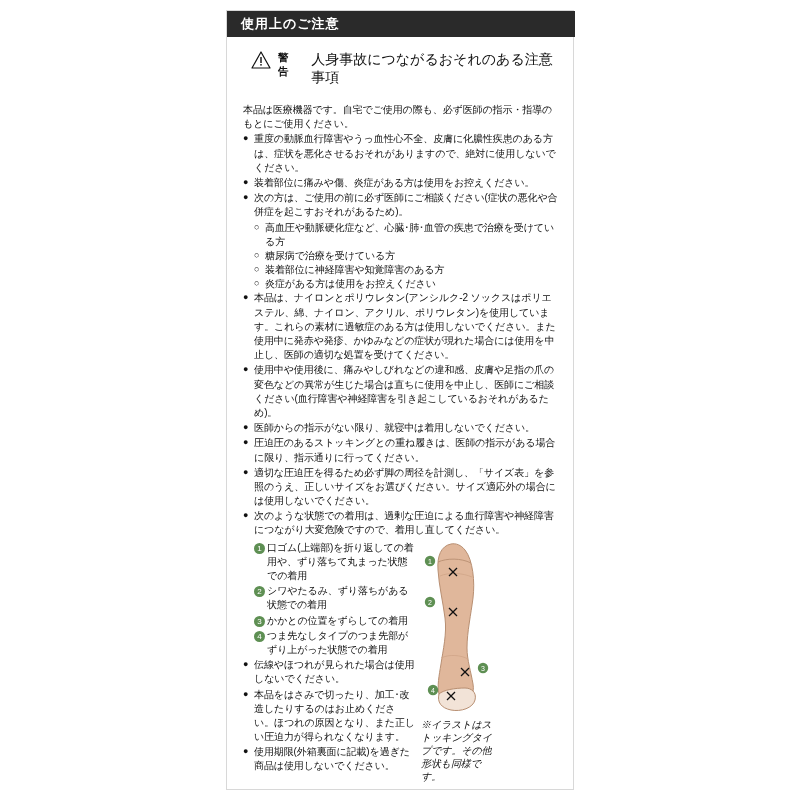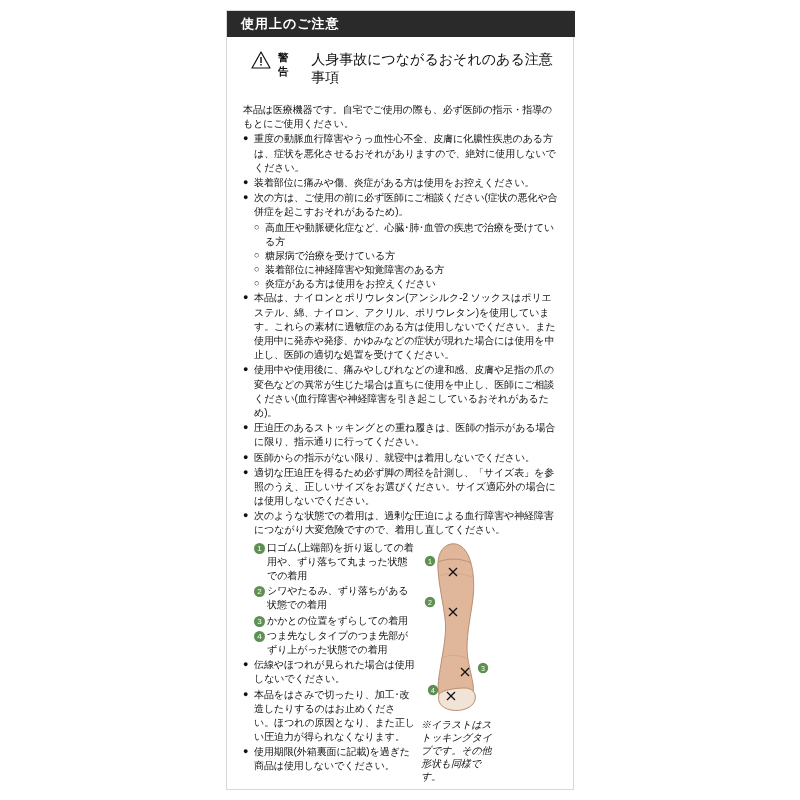--- a/index.html
+++ b/index.html
@@ -207,22 +207,22 @@
         <p class="bullet">装着部位に痛みや傷、炎症がある方は使用をお控えください。</p>
         <p class="bullet">次の方は、ご使用の前に必ず医師にご相談ください(症状の悪化や合併症を起こすおそれがあるため)。</p>
 
         <p class="sub">高血圧や動脈硬化症など、心臓･肺･血管の疾患で治療を受けている方</p>
         <p class="sub">糖尿病で治療を受けている方</p>
         <p class="sub">装着部位に神経障害や知覚障害のある方</p>
         <p class="sub">炎症がある方は使用をお控えください</p>
 
         <p class="bullet">本品は、ナイロンとポリウレタン(アンシルク-2 ソックスはポリエステル、綿、ナイロン、アクリル、ポリウレタン)を使用しています。これらの素材に過敏症のある方は使用しないでください。また使用中に発赤や発疹、かゆみなどの症状が現れた場合には使用を中止し、医師の適切な処置を受けてください。</p>
         <p class="bullet">使用中や使用後に、痛みやしびれなどの違和感、皮膚や足指の爪の変色などの異常が生じた場合は直ちに使用を中止し、医師にご相談ください(血行障害や神経障害を引き起こしているおそれがあるため)。</p>
+        <p class="bullet">医師からの指示がない限り、就寝中は着用しないでください。</p>
         <p class="bullet">圧迫圧のあるストッキングとの重ね履きは、医師の指示がある場合に限り、指示通りに行ってください。</p>
-        <p class="bullet">医師からの指示がない限り、就寝中は着用しないでください。</p>
         <p class="bullet">適切な圧迫圧を得るため必ず脚の周径を計測し、「サイズ表」を参照のうえ、正しいサイズをお選びください。サイズ適応外の場合には使用しないでください。</p>
         <p class="bullet">次のような状態での着用は、過剰な圧迫による血行障害や神経障害につながり大変危険ですので、着用し直してください。</p>
 
         <div class="lower">
 
           <div class="lower-text">
             <div class="numlist">
               <p class="numitem">
                 <span class="numbadge">1</span>
                 <span>口ゴム(上端部)を折り返しての着用や、ずり落ちて丸まった状態での着用</span>

